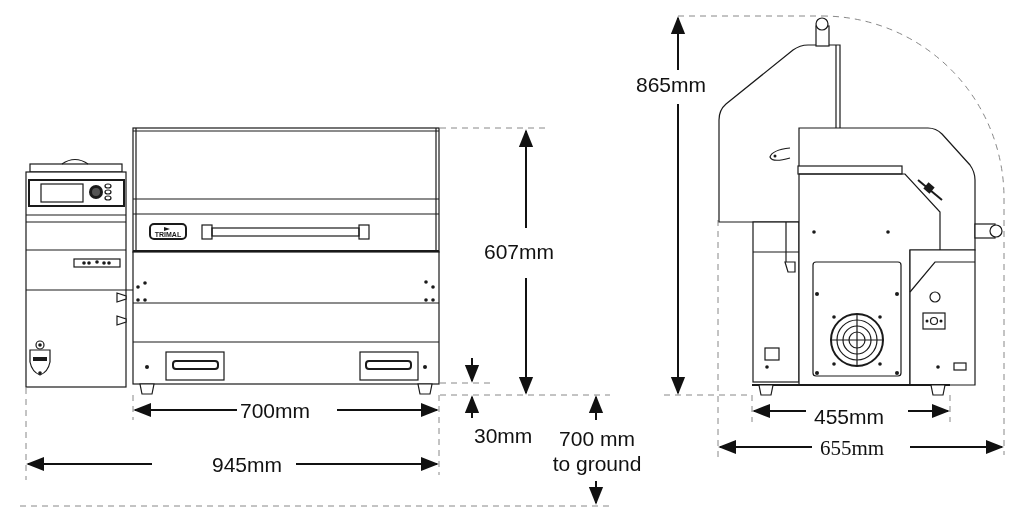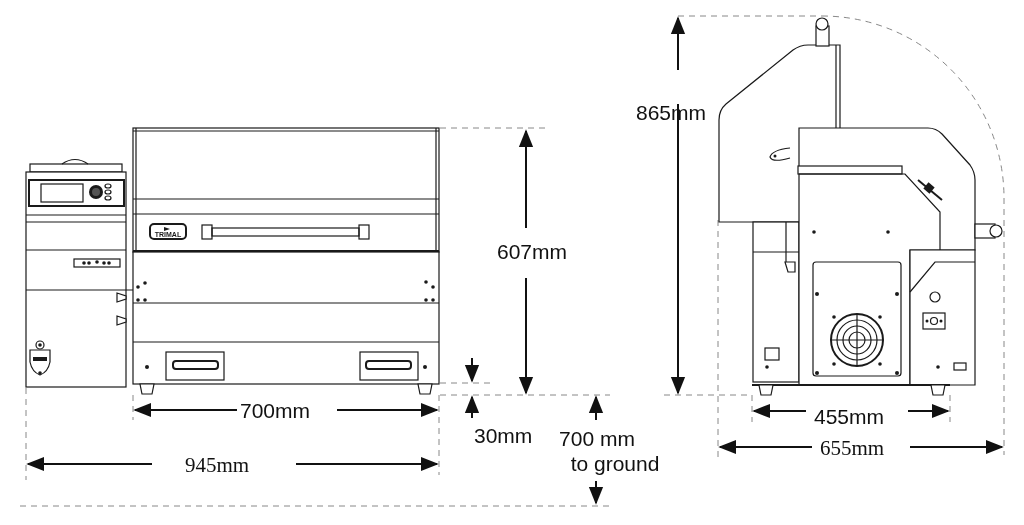--- a/index.html
+++ b/index.html
@@ -204,21 +204,21 @@
     <line x1="678" y1="104" x2="678" y2="393" class="dim" marker-end="url(#arr)"></line>
 
     <line x1="806" y1="411" x2="754" y2="411" class="dim" marker-end="url(#arr)"></line>
     <line x1="908" y1="411" x2="948" y2="411" class="dim" marker-end="url(#arr)"></line>
 
     <line x1="812" y1="447" x2="720" y2="447" class="dim" marker-end="url(#arr)"></line>
     <line x1="910" y1="447" x2="1002" y2="447" class="dim" marker-end="url(#arr)"></line>
   </g>
 </svg>
 
-<div class="lbl" style="left:484px; top:241px;margin-left:13px;">607mm</div>
+<div class="lbl" style="left:484px; top:241px;">607mm</div>
 <div class="lbl" style="left:240px; top:400px;text-align:right;">700mm</div>
 <div class="lbl" style="left:474px; top:425px;">30mm</div>
 <div class="lbl" style="left:555px; top:428px; width:84px;">700 mm</div>
-<div class="lbl" style="left:547px; top:453px; width:100px;margin-left:18px;">to ground</div>
-<div class="lbl" style="left:185px; top:454px;font-family:Liberation Serif, serif;">945mm</div>
-<div class="lbl" style="left:636px; top:74px;margin-top:28px;">865mm</div>
+<div class="lbl" style="left:547px; top:453px; width:100px;">to ground</div>
+<div class="lbl" style="left:212px; top:454px;">945mm</div>
+<div class="lbl" style="left:636px; top:74px;">865mm</div>
 <div class="lbl" style="left:814px; top:400px;margin-top:6px;">455mm</div>
 <div class="lbl" style="left:820px; top:437px;font-family:Liberation Serif, serif;">655mm</div>
 
 </body></html>

